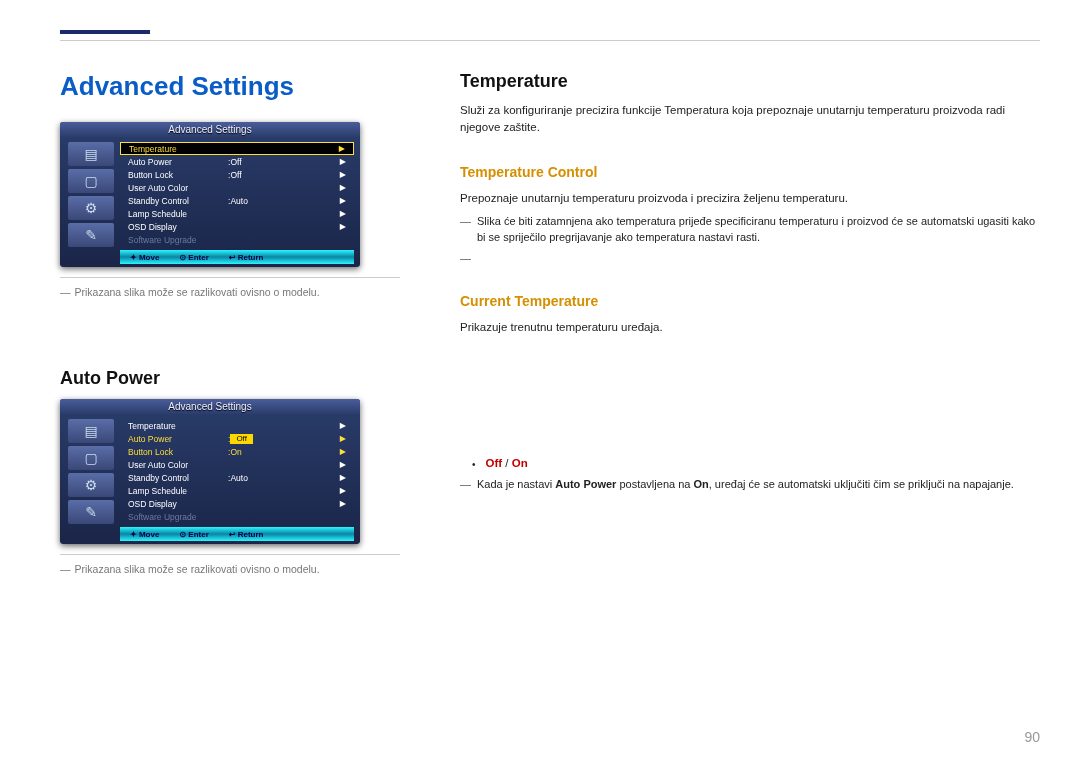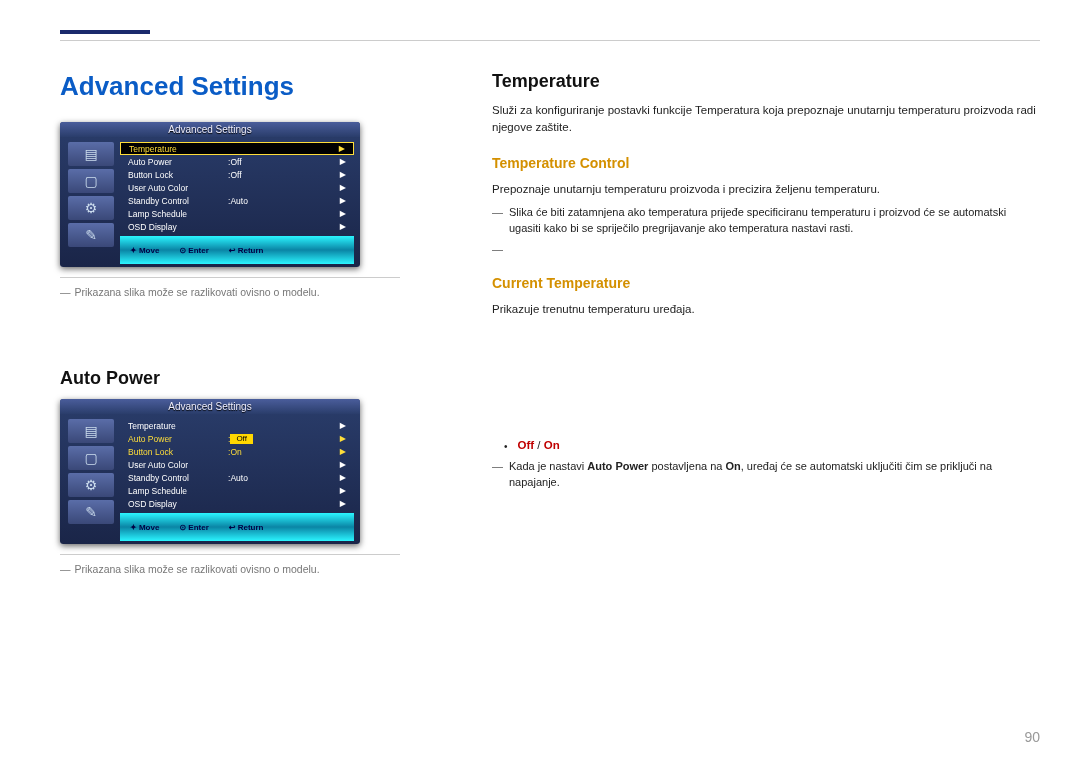--- a/index.html
+++ b/index.html
@@ -8,26 +8,26 @@
     height: 763px;
     background: #fff;
     font-family: Arial, Helvetica, sans-serif;
     color: #222;
     font-size: 11.5px;
     padding: 30px 40px 20px 60px;
     position: relative;
   }
   .topbar { border-top: 4px solid #1a2a6c; width: 90px; margin-bottom: 6px; }
   .hr-top { border: none; border-top: 1px solid #ccc; margin-bottom: 30px; }
-  .columns { display: flex; gap: 92px; }
+  .columns { display: flex; gap: 60px; }
   .left-col { width: 340px; flex-shrink: 0; }
   .right-col { flex: 1; }
   h1.big { color: #0a5cc6; font-size: 26px; font-weight: 700; margin-bottom: 20px; }
   h2.section { color: #111; font-size: 18px; font-weight: 700; margin-bottom: 10px; }
-  h3.sub { color: #d49000; font-size: 14px; font-weight: 700; margin: 18px 0 10px; }
+  h3.sub { color: #d49000; font-size: 14px; font-weight: 700; margin: 27px 0 10px; }
   .para { font-size: 11.5px; line-height: 1.5; margin-bottom: 6px; }
   .note-dash { display: flex; gap: 6px; font-size: 11px; line-height: 1.5; margin-bottom: 4px; color: #222; }
   .note-dash .dash { color: #555; }
   .small-grey { font-size: 10.5px; color: #777; display:flex; gap:4px; }
   .divider-small { border: none; border-top: 1px solid #ccc; margin: 10px 0 8px; }
   .bullet { display: flex; gap: 10px; padding-left: 12px; font-size: 11.5px; margin: 6px 0; }
   .bullet .dot { font-size: 10px; padding-top:2px; }
   .red { color: #c00000; font-weight: 700; }
   .bold { font-weight: 700; }
   .page-num { position: absolute; right: 40px; bottom: 18px; font-size: 14px; color: #999; }
@@ -76,21 +76,21 @@
   .osd-row.sel-y { background: #000; border: 1px solid #ffde3a; color: #ffde3a; }
   .osd-row.sel-v { color: #ffde3a; }
   .osd-row .lbl { width: 100px; }
   .osd-row .val { width: 40px; }
   .osd-row .valbox { background: #FFD700; color:#000; padding: 0 6px; height:10px; line-height:10px; font-size:8px; }
   .osd-row .arrow { margin-left:auto; font-size:8px; }
   .osd-grey { color: #6a7aa0; }
   .osd-bottom {
     position: absolute;
     left: 60px; right: 6px; bottom: 3px;
-    height: 28px;
+    height: 14px;
     background: linear-gradient(#2bf5ff, #0a85a5 50%, #2bf5ff);
     font-size: 8px; color: #004; font-weight:700;
     display:flex; align-items:center; gap:20px; padding: 0 10px;
   }
   .spacer { height: 70px; }
 </style>
 </head>
 <body>
 
 <div class="topbar"></div>
@@ -224,21 +224,21 @@
     <div class="small-grey">
         <span>―</span>
         <span>Prikazana slika može se razlikovati ovisno o modelu.</span>
       </div>
 
   </div>
 
   <div class="right-col">
 
     <h2 class="section">Temperature</h2>
-    <p class="para">Služi za konfiguriranje postavki funkcije Temperatura koja prepoznaje unutarnju temperaturu proizvoda radi njegove zaštite.</p>
+    <p class="para">Služi za konfiguriranje precizira funkcije Temperatura koja prepoznaje unutarnju temperaturu proizvoda radi njegove zaštite.</p>
 
     <h3 class="sub">Temperature Control</h3>
     <p class="para">Prepoznaje unutarnju temperaturu proizvoda i precizira željenu temperaturu.</p>
     <div class="note-dash">
       <span class="dash">―</span>
       <span>Slika će biti zatamnjena ako temperatura prijeđe specificiranu temperaturu i proizvod će se automatski ugasiti kako bi se spriječilo pregrijavanje ako temperatura nastavi rasti.</span>
     </div>
     <div class="note-dash">
       <span class="dash">―</span>
     </div>

